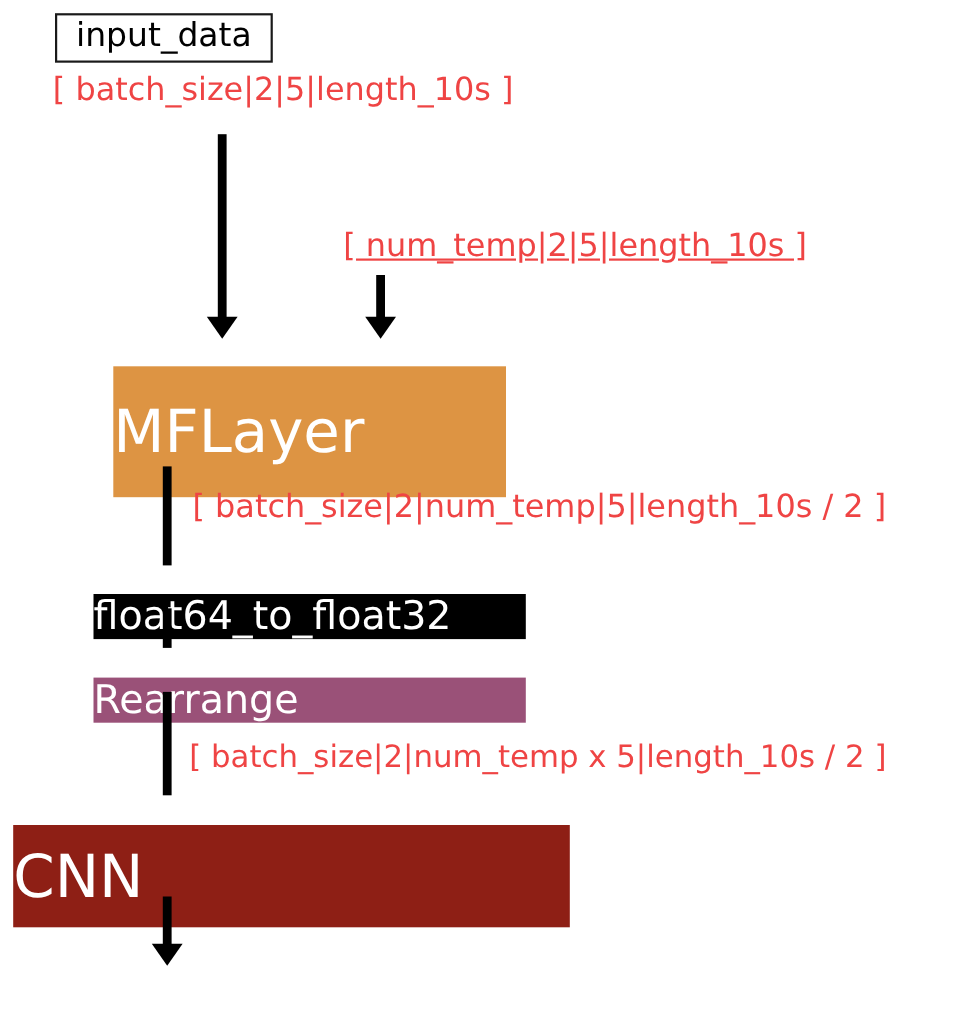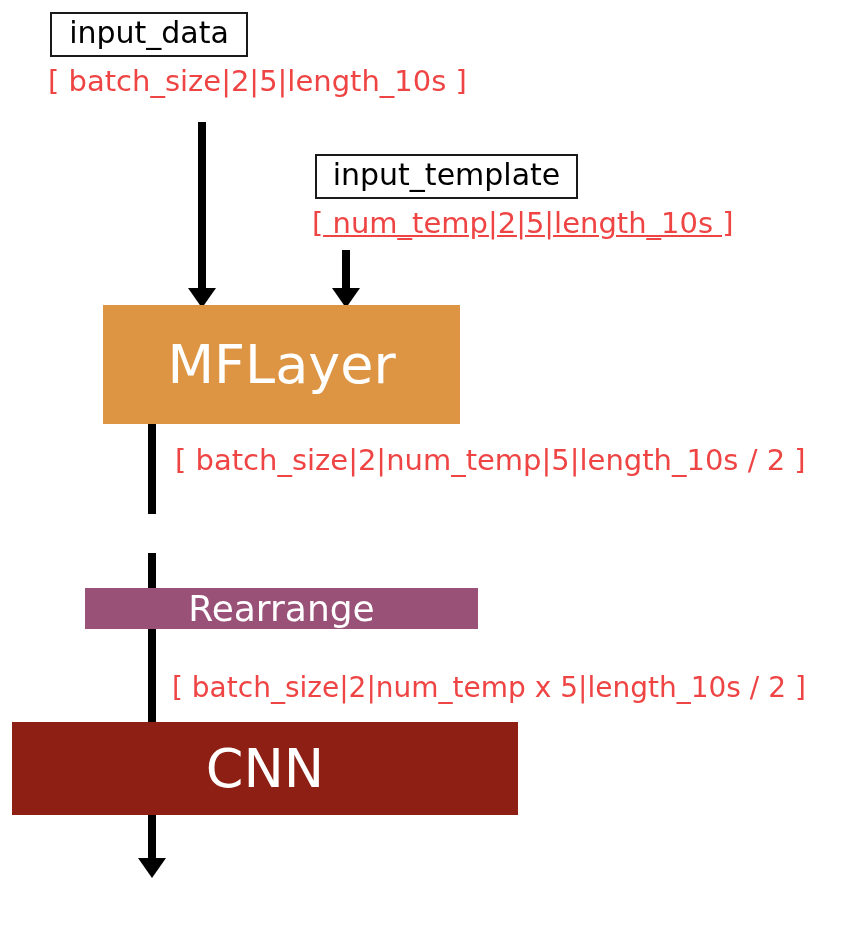--- a/index.html
+++ b/index.html
@@ -57,23 +57,23 @@
     line-height: 1.05;
     white-space: nowrap;
   }
 
   
   .block {
     position: absolute;
     box-sizing: border-box;
     display: flex;
     align-items: center;
-    justify-content: center;
     color: #ffffff;
     white-space: nowrap;
+    margin-top: 28px;
   }
   .block-mflayer {
     font-size: 54px;
   }
   .block-cnn {
     font-size: 54px;
   }
   .block-bar {
     font-size: 36px;
   }
@@ -99,37 +99,37 @@
 
   <div class="io-node" style="left:50px; top:12px; width:198px; height:45px;">
     <span>input_data</span>
   </div>
 
   <div class="dim-text" style="left:48px; top:66px;">[ batch_size|2|5|length_10s ]</div>
 
   <div class="edge-line" style="left:198px; top:122px; width:8px; height:170px;"></div>
   <div class="edge-arrowhead" style="left:188px; top:288px;"></div>
 
-  <div class="io-node" style="left:315px; top:154px; width:263px; height:45px;">
-    <span>input_template</span>
-  </div>
 
   <div class="dim-text" style="left:312px; top:208px;text-decoration:underline;">[ num_temp|2|5|length_10s ]</div>
 
   <div class="edge-line" style="left:342px; top:250px; width:8px; height:42px;"></div>
   <div class="edge-arrowhead" style="left:332px; top:288px;"></div>
 
   <div class="block block-mflayer" style="left:103px; top:305px; width:357px; height:119px; background:#dd9443;">
     <span>MFLayer</span>
   </div>
 
   <div class="edge-line" style="left:148px; top:424px; width:8px; height:90px;"></div>
 
   <div class="dim-text" style="left:175px; top:445px;text-align:right;">[ batch_size|2|num_temp|5|length_10s / 2 ]</div>
 
+  <div class="block block-bar" style="left:85px; top:512px; width:393px; height:41px; background:#000000;">
+    <span>float64_to_float32</span>
+  </div>
 
   <div class="edge-line" style="left:148px; top:553px; width:8px; height:36px;"></div>
 
   <div class="block block-bar" style="left:85px; top:588px; width:393px; height:41px; background:#9a5178;">
     <span>Rearrange</span>
   </div>
 
   <div class="edge-line" style="left:148px; top:629px; width:8px; height:94px;"></div>
 
   <div class="dim-text small" style="left:172px; top:673px;">[ batch_size|2|num_temp x 5|length_10s / 2 ]</div>

